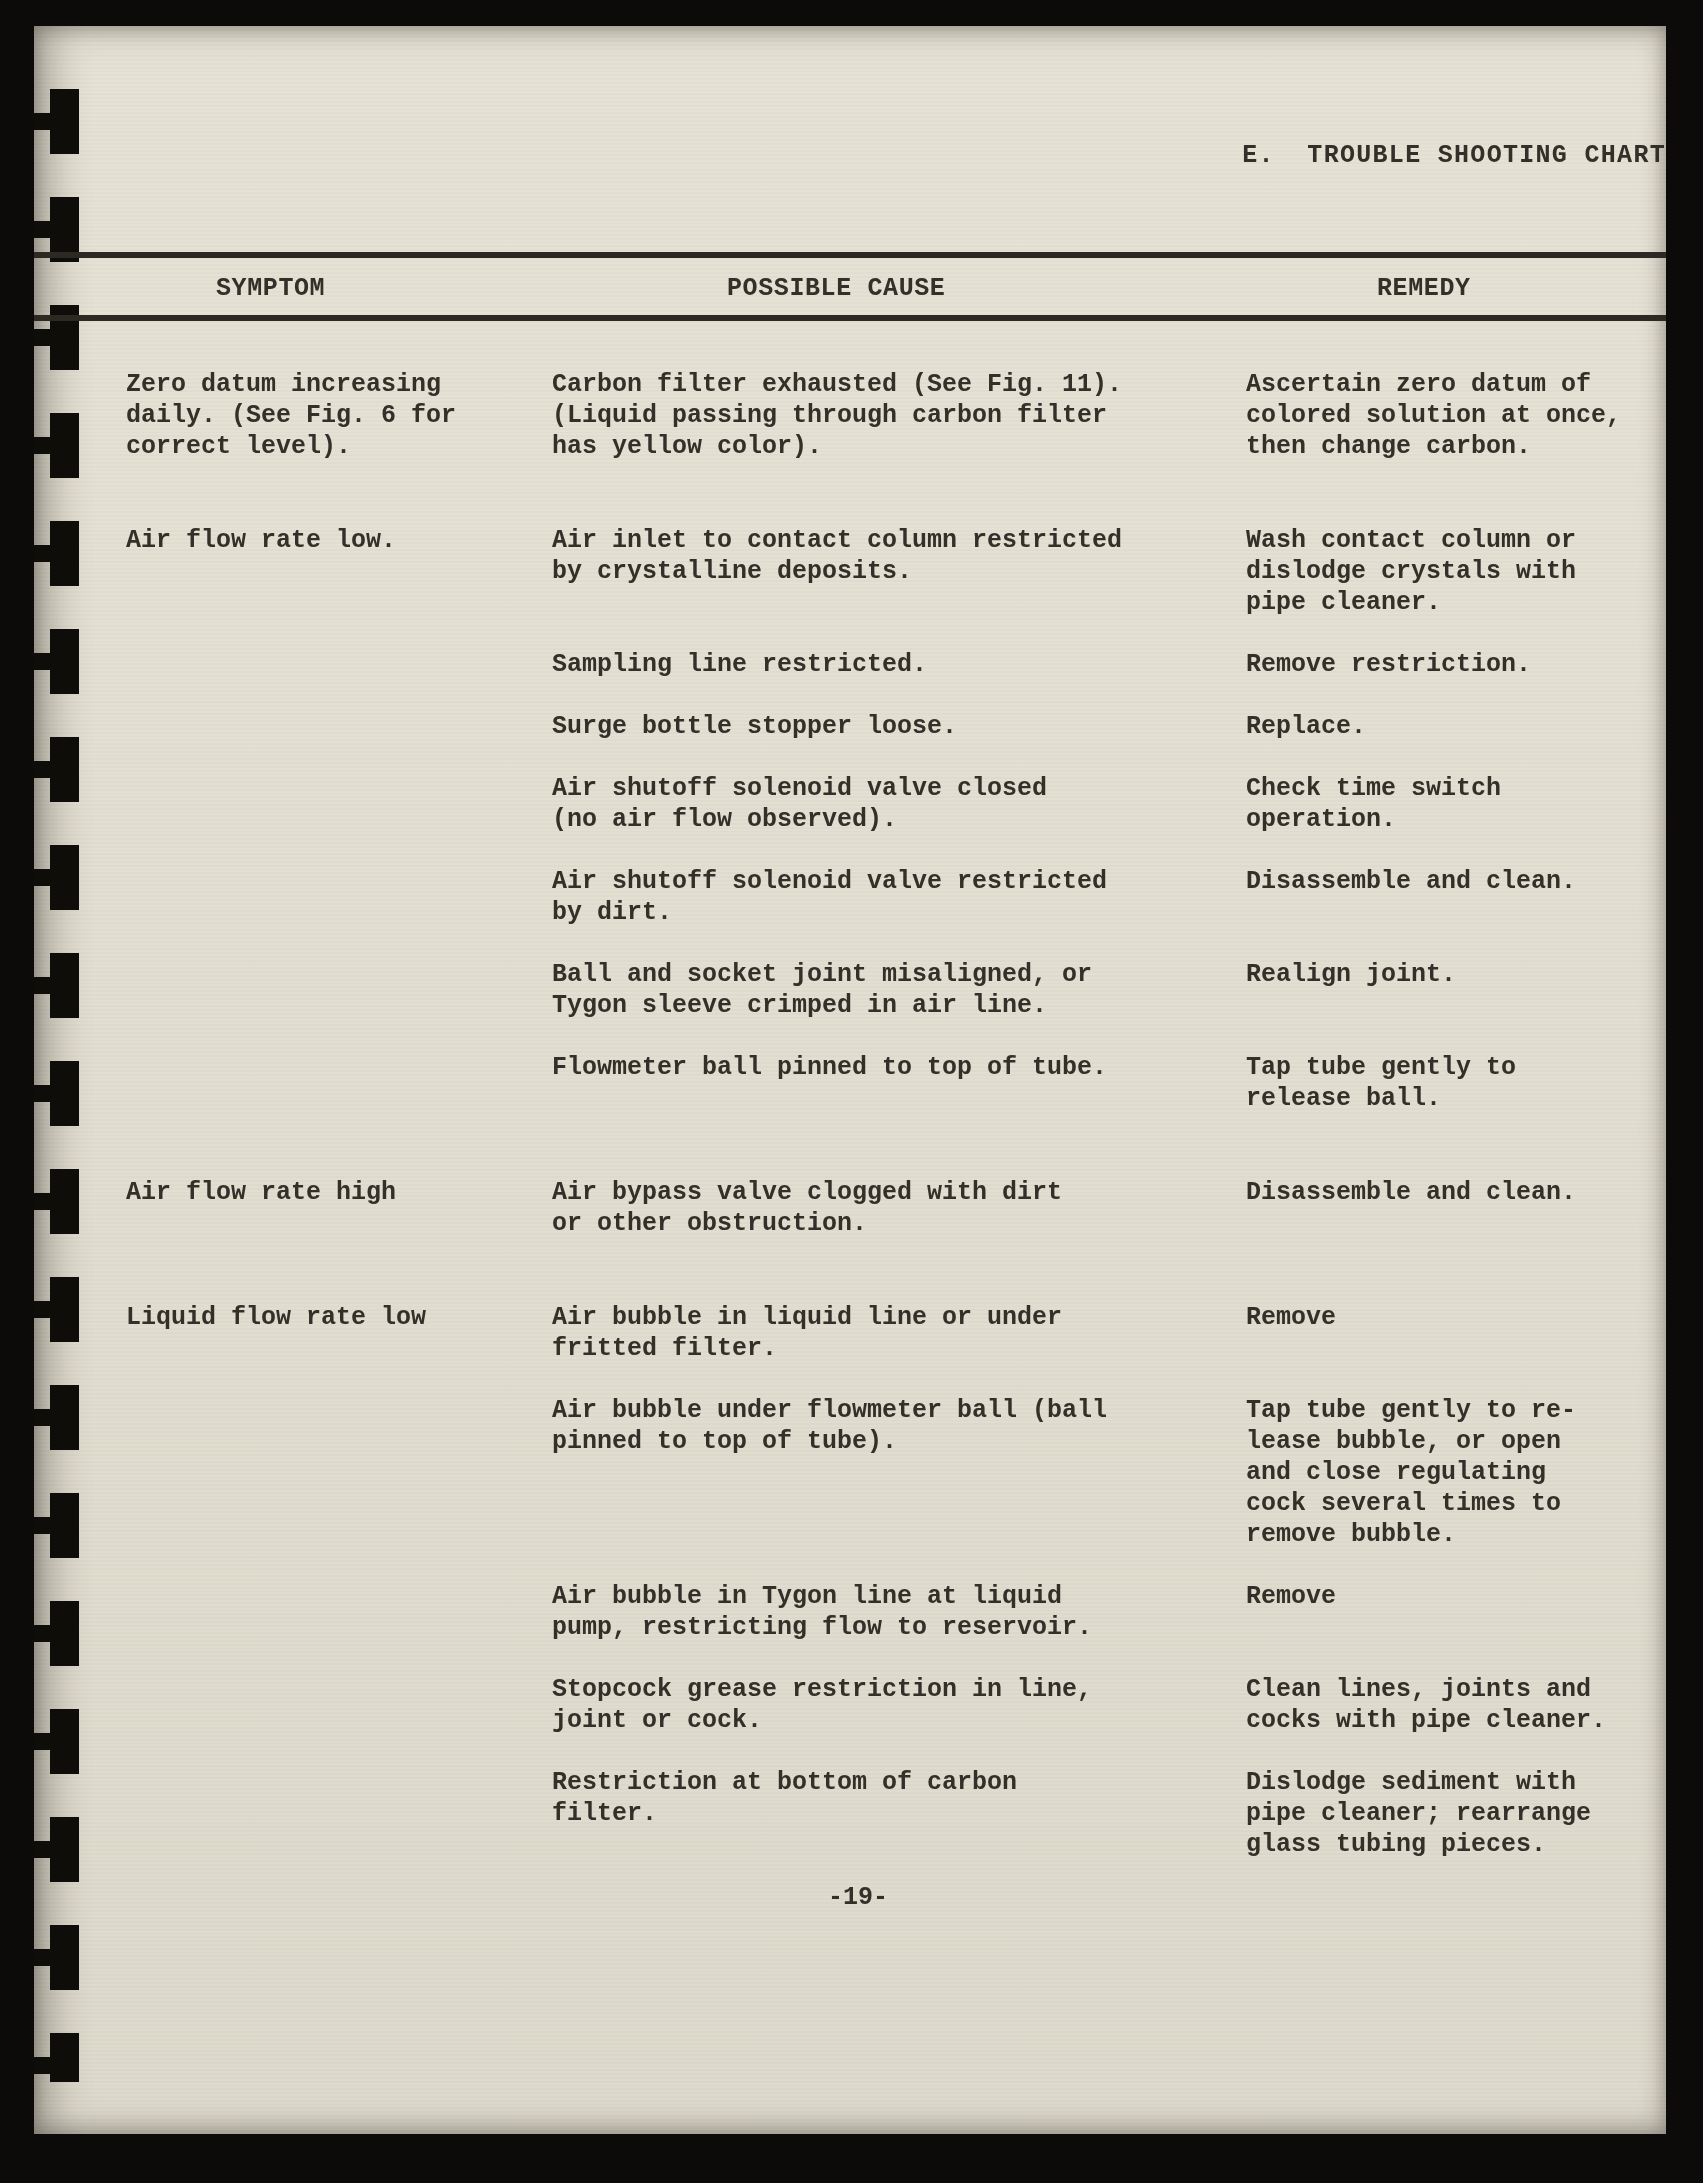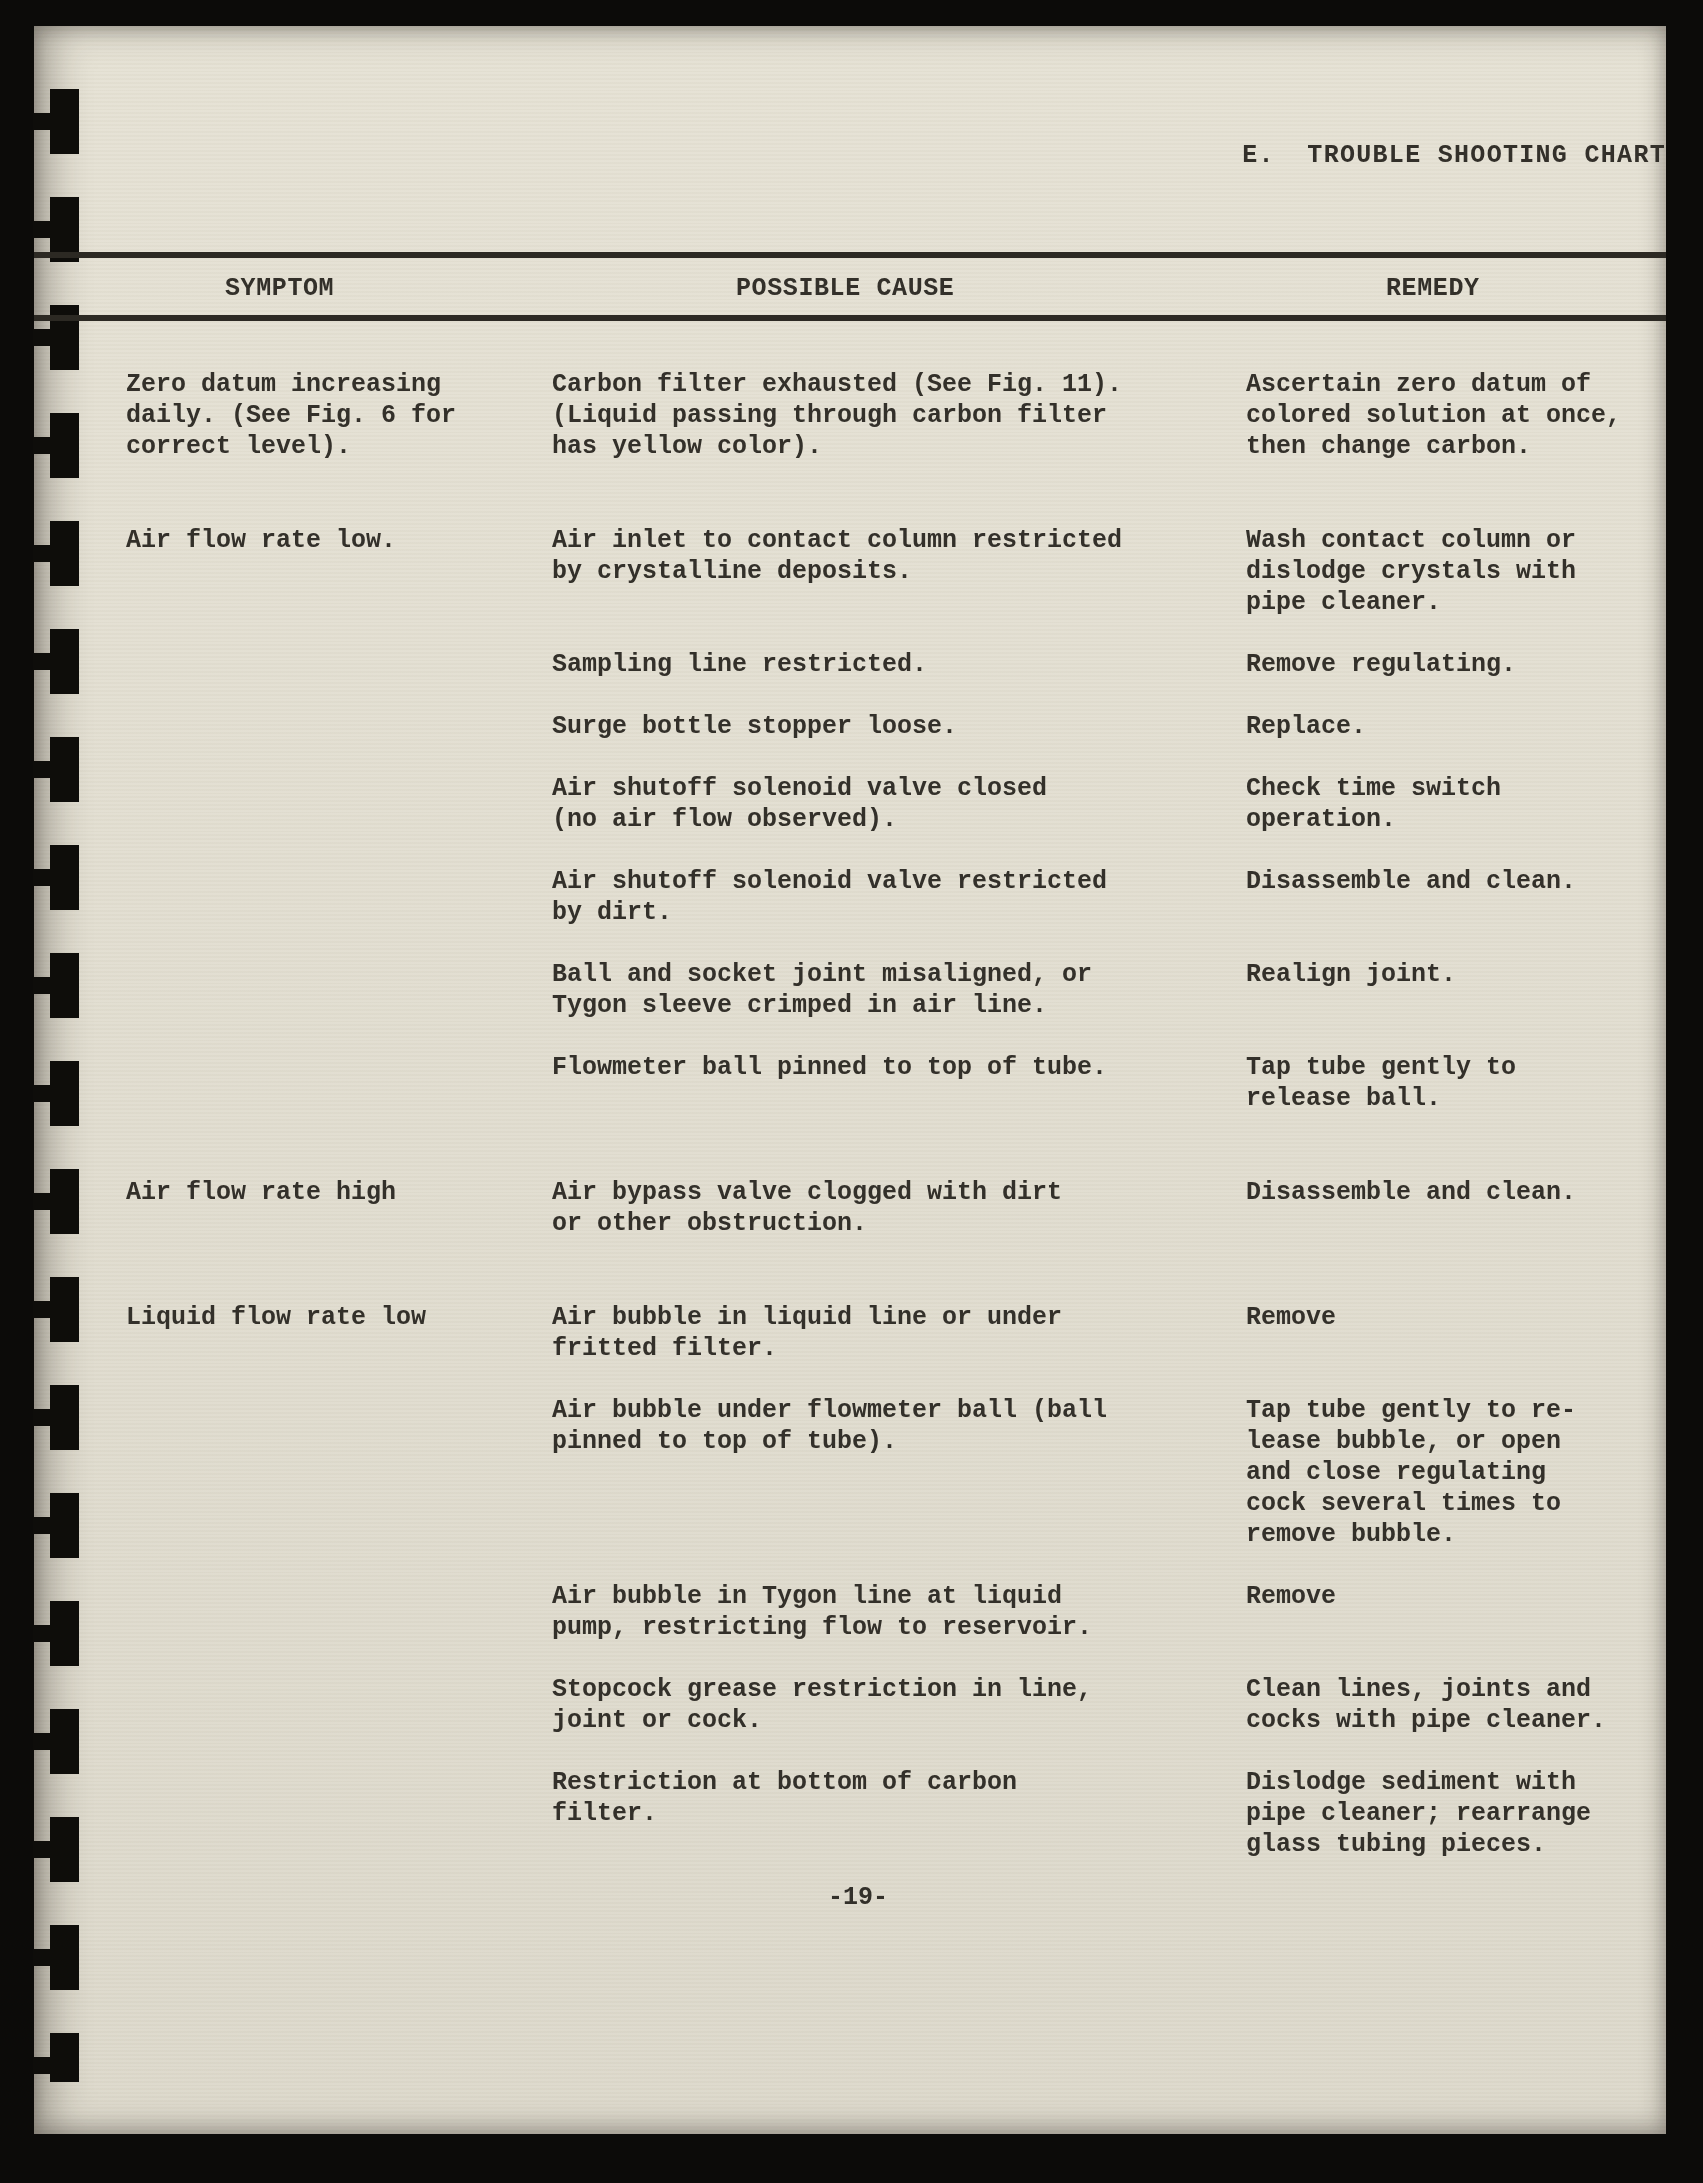--- a/index.html
+++ b/index.html
@@ -73,21 +73,20 @@
   .hdr-row {
     position: absolute;
     top: 247px;
     left: 0;
     width: 100%;
     display: grid;
     grid-template-columns: 426px 694px 1fr;
     padding-left: 88px;
     box-sizing: border-box;
     letter-spacing: 0.6px;
-    margin-left: 9px;
   }
   .hdr-symptom { margin-left: 94px; }
   .hdr-cause   { margin-left: 179px; }
   .hdr-remedy  { margin-left: 135px; }
   .rows {
     position: absolute;
     top: 343px;
     left: 0;
     width: 100%;
     padding-left: 76px;
@@ -156,21 +155,21 @@
       <div class="cell symptom-cell">Air flow rate low.</div>
       <div class="entry">
         <div class="cell cause-cell">Air inlet to contact column restricted
 by crystalline deposits.</div>
         <div class="cell remedy-cell">Wash contact column or
 dislodge crystals with
 pipe cleaner.</div>
       </div>
       <div class="entry">
         <div class="cell cause-cell">Sampling line restricted.</div>
-        <div class="cell remedy-cell">Remove regulating.</div>
+        <div class="cell remedy-cell">Remove restriction.</div>
       </div>
       <div class="entry">
         <div class="cell cause-cell">Surge bottle stopper loose.</div>
         <div class="cell remedy-cell">Replace.</div>
       </div>
       <div class="entry">
         <div class="cell cause-cell">Air shutoff solenoid valve closed
 (no air flow observed).</div>
         <div class="cell remedy-cell">Check time switch
 operation.</div>

